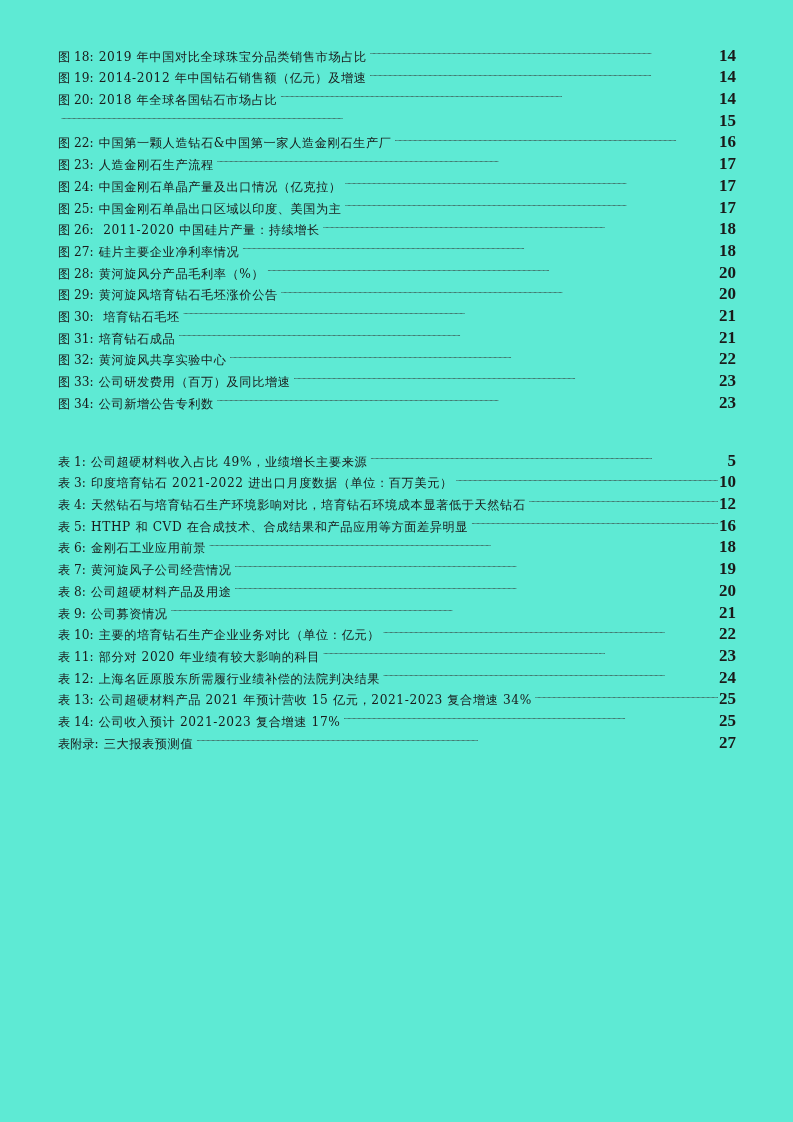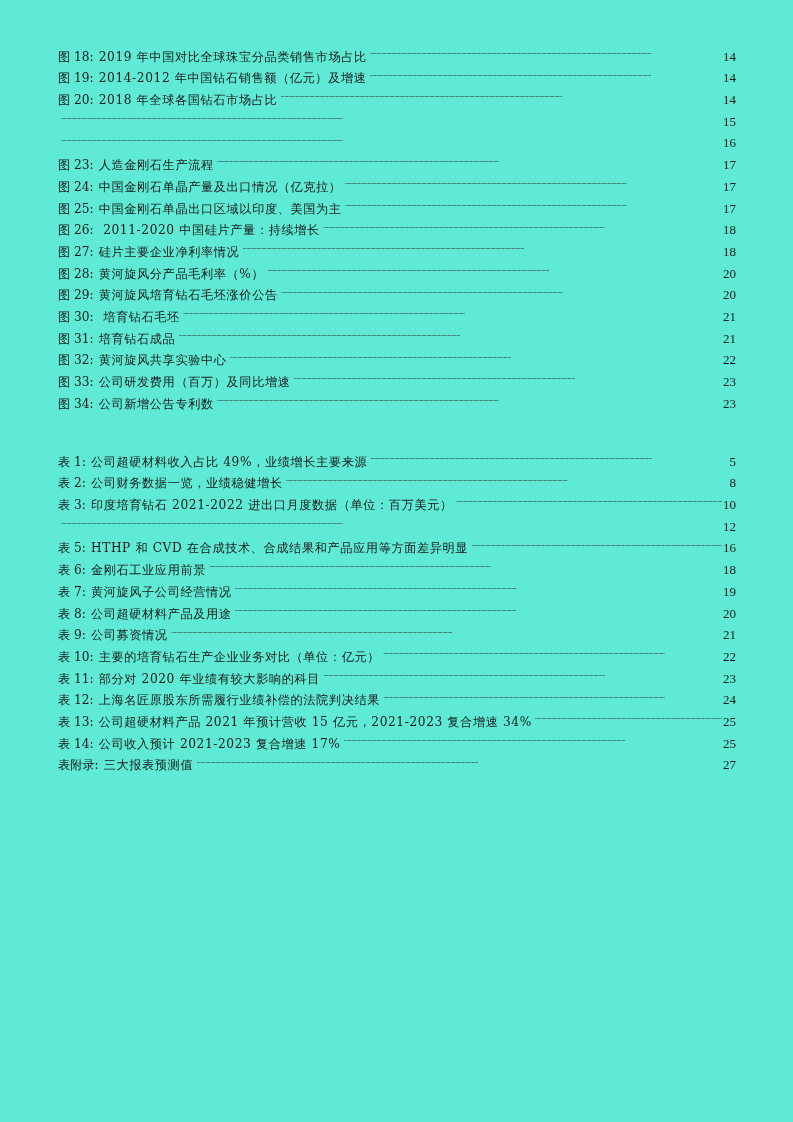--- a/index.html
+++ b/index.html
@@ -59,22 +59,23 @@
       top: 0;
       font-size: 7px;
       letter-spacing: -1.6px;
       color: #333;
       line-height: 26px;
       white-space: nowrap;
     }
     .toc-page {
       flex: 0 0 auto;
       font-family: "Liberation Serif", serif;
-      font-size: 13px;
+      font-size: 17px;
       text-align: right;
+      font-weight: bold;
     }
   </style>
 </head>
 <body>
 
 <div class="page">
 
   <div class="toc-section toc-figures">
 
     <div class="toc-row">
@@ -90,20 +91,21 @@
     <div class="toc-row">
         <span class="toc-label"><span class="toc-prefix">图 20:</span><span>2018 年全球各国钻石市场占比</span></span>
         <span class="toc-dots"></span>
         <span class="toc-page">14</span>
       </div>
     <div class="toc-row">
         <span class="toc-dots"></span>
         <span class="toc-page">15</span>
       </div>
     <div class="toc-row">
+        <span class="toc-label"><span class="toc-prefix">图 22:</span><span>中国第一颗人造钻石&amp;中国第一家人造金刚石生产厂</span></span>
         <span class="toc-dots"></span>
         <span class="toc-page">16</span>
       </div>
     <div class="toc-row">
         <span class="toc-label"><span class="toc-prefix">图 23:</span><span>人造金刚石生产流程</span></span>
         <span class="toc-dots"></span>
         <span class="toc-page">17</span>
       </div>
     <div class="toc-row">
         <span class="toc-label"><span class="toc-prefix">图 24:</span><span>中国金刚石单晶产量及出口情况（亿克拉）</span></span>
@@ -163,30 +165,26 @@
   </div>
 
   <div class="toc-section toc-tables">
 
     <div class="toc-row">
         <span class="toc-label"><span class="toc-prefix">表 1:</span><span>公司超硬材料收入占比 49%，业绩增长主要来源</span></span>
         <span class="toc-dots"></span>
         <span class="toc-page">5</span>
       </div>
     <div class="toc-row">
-        <span class="toc-label"><span class="toc-prefix">表 2:</span><span>公司财务数据一览，业绩稳健增长</span></span>
-        <span class="toc-dots"></span>
-        <span class="toc-page">8</span>
-      </div>
-    <div class="toc-row">
         <span class="toc-label"><span class="toc-prefix">表 3:</span><span>印度培育钻石 2021-2022 进出口月度数据（单位：百万美元）</span></span>
         <span class="toc-dots"></span>
         <span class="toc-page">10</span>
       </div>
     <div class="toc-row">
+        <span class="toc-label"><span class="toc-prefix">表 4:</span><span>天然钻石与培育钻石生产环境影响对比，培育钻石环境成本显著低于天然钻石</span></span>
         <span class="toc-dots"></span>
         <span class="toc-page">12</span>
       </div>
     <div class="toc-row">
         <span class="toc-label"><span class="toc-prefix">表 5:</span><span>HTHP 和 CVD 在合成技术、合成结果和产品应用等方面差异明显</span></span>
         <span class="toc-dots"></span>
         <span class="toc-page">16</span>
       </div>
     <div class="toc-row">
         <span class="toc-label"><span class="toc-prefix">表 6:</span><span>金刚石工业应用前景</span></span>

